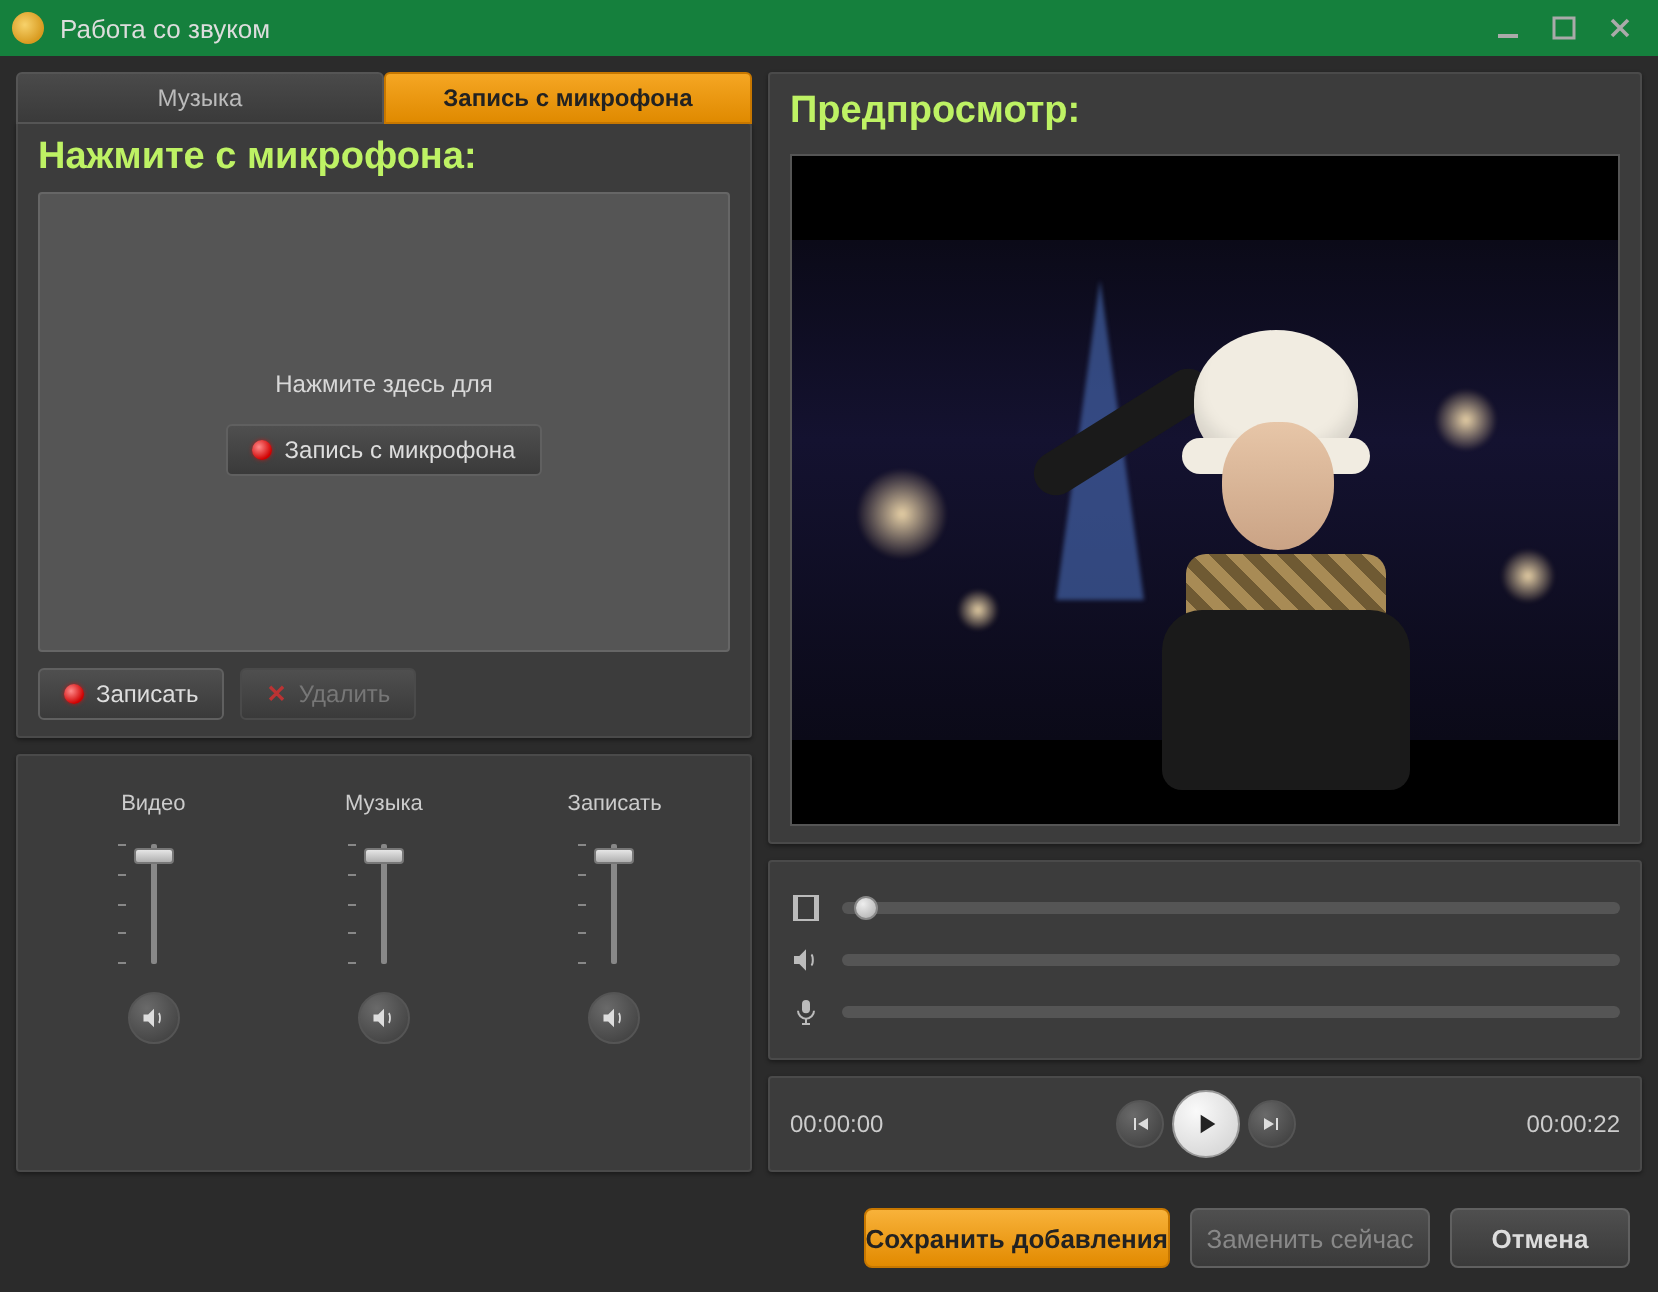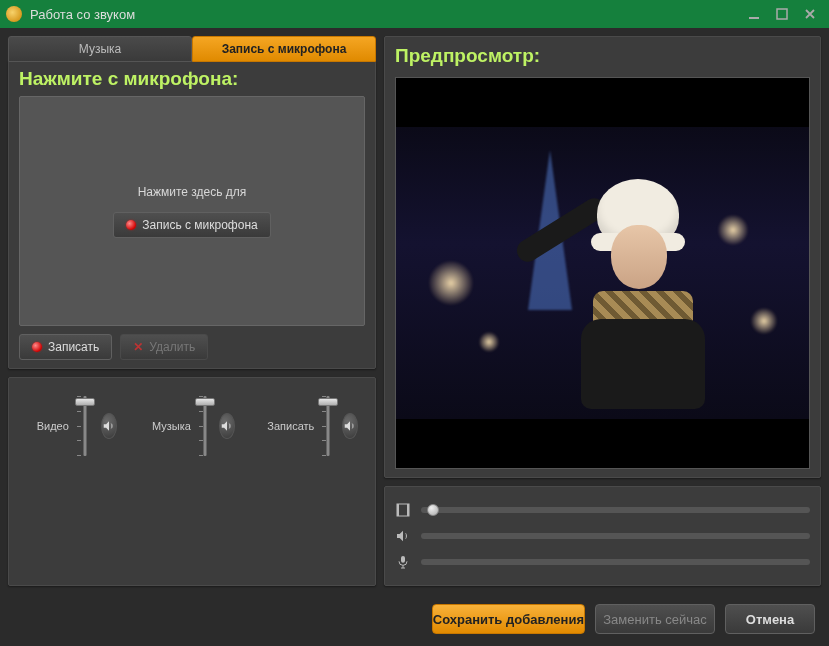--- a/index.html
+++ b/index.html
@@ -137,21 +137,21 @@
   .rec-actions { display: flex; gap: 8px; }
   
   .vol-panel { flex: 1; }
   .vol-columns {
     display: flex;
     justify-content: space-around;
     margin-top: 10px;
   }
   .vol-col {
     display: flex;
-    flex-direction: row;
+    flex-direction: column;
     align-items: center;
     gap: 14px;
     width: 80px;
   }
   .vol-label { font-size: 11px; color: #ccc; }
   .vslider {
     position: relative;
     width: 24px;
     height: 60px;
   }
@@ -519,20 +519,41 @@
               <rect x="9" y="3" width="6" height="10" rx="3"></rect>
               <path d="M6 11a6 6 0 0 0 12 0" fill="none" stroke="#bbb" stroke-width="1.5"></path>
               <line x1="12" y1="17" x2="12" y2="21" stroke="#bbb" stroke-width="1.5"></line>
               <line x1="9" y1="21" x2="15" y2="21" stroke="#bbb" stroke-width="1.5"></line>
             </svg>
         </div>
         <div class="track-bar"></div>
       </div>
     </div>
 
+    <div class="panel transport-panel">
+      <div class="time-label">00:00:00</div>
+      <div class="transport-buttons">
+        <div class="round-btn">
+          <svg width="12" height="12" viewBox="0 0 24 24" fill="#ddd">
+              <path d="M6 6h2v12H6zM20 6v12l-10-6z"></path>
+            </svg>
+        </div>
+        <div class="play-btn">
+          <svg width="16" height="16" viewBox="0 0 24 24">
+              <path d="M8 5v14l11-7z"></path>
+            </svg>
+        </div>
+        <div class="round-btn">
+          <svg width="12" height="12" viewBox="0 0 24 24" fill="#ddd">
+              <path d="M16 6h2v12h-2zM4 6v12l10-6z"></path>
+            </svg>
+        </div>
+      </div>
+      <div class="time-label right">00:00:22</div>
+    </div>
   </div>
 </div>
 
 <div class="footer">
   <div class="footer-btn primary">Сохранить добавления</div>
   <div class="footer-btn secondary dim">Заменить сейчас</div>
   <div class="footer-btn secondary" style="min-width:90px;font-weight:bold;">Отмена</div>
 </div>
 
 </body></html>

